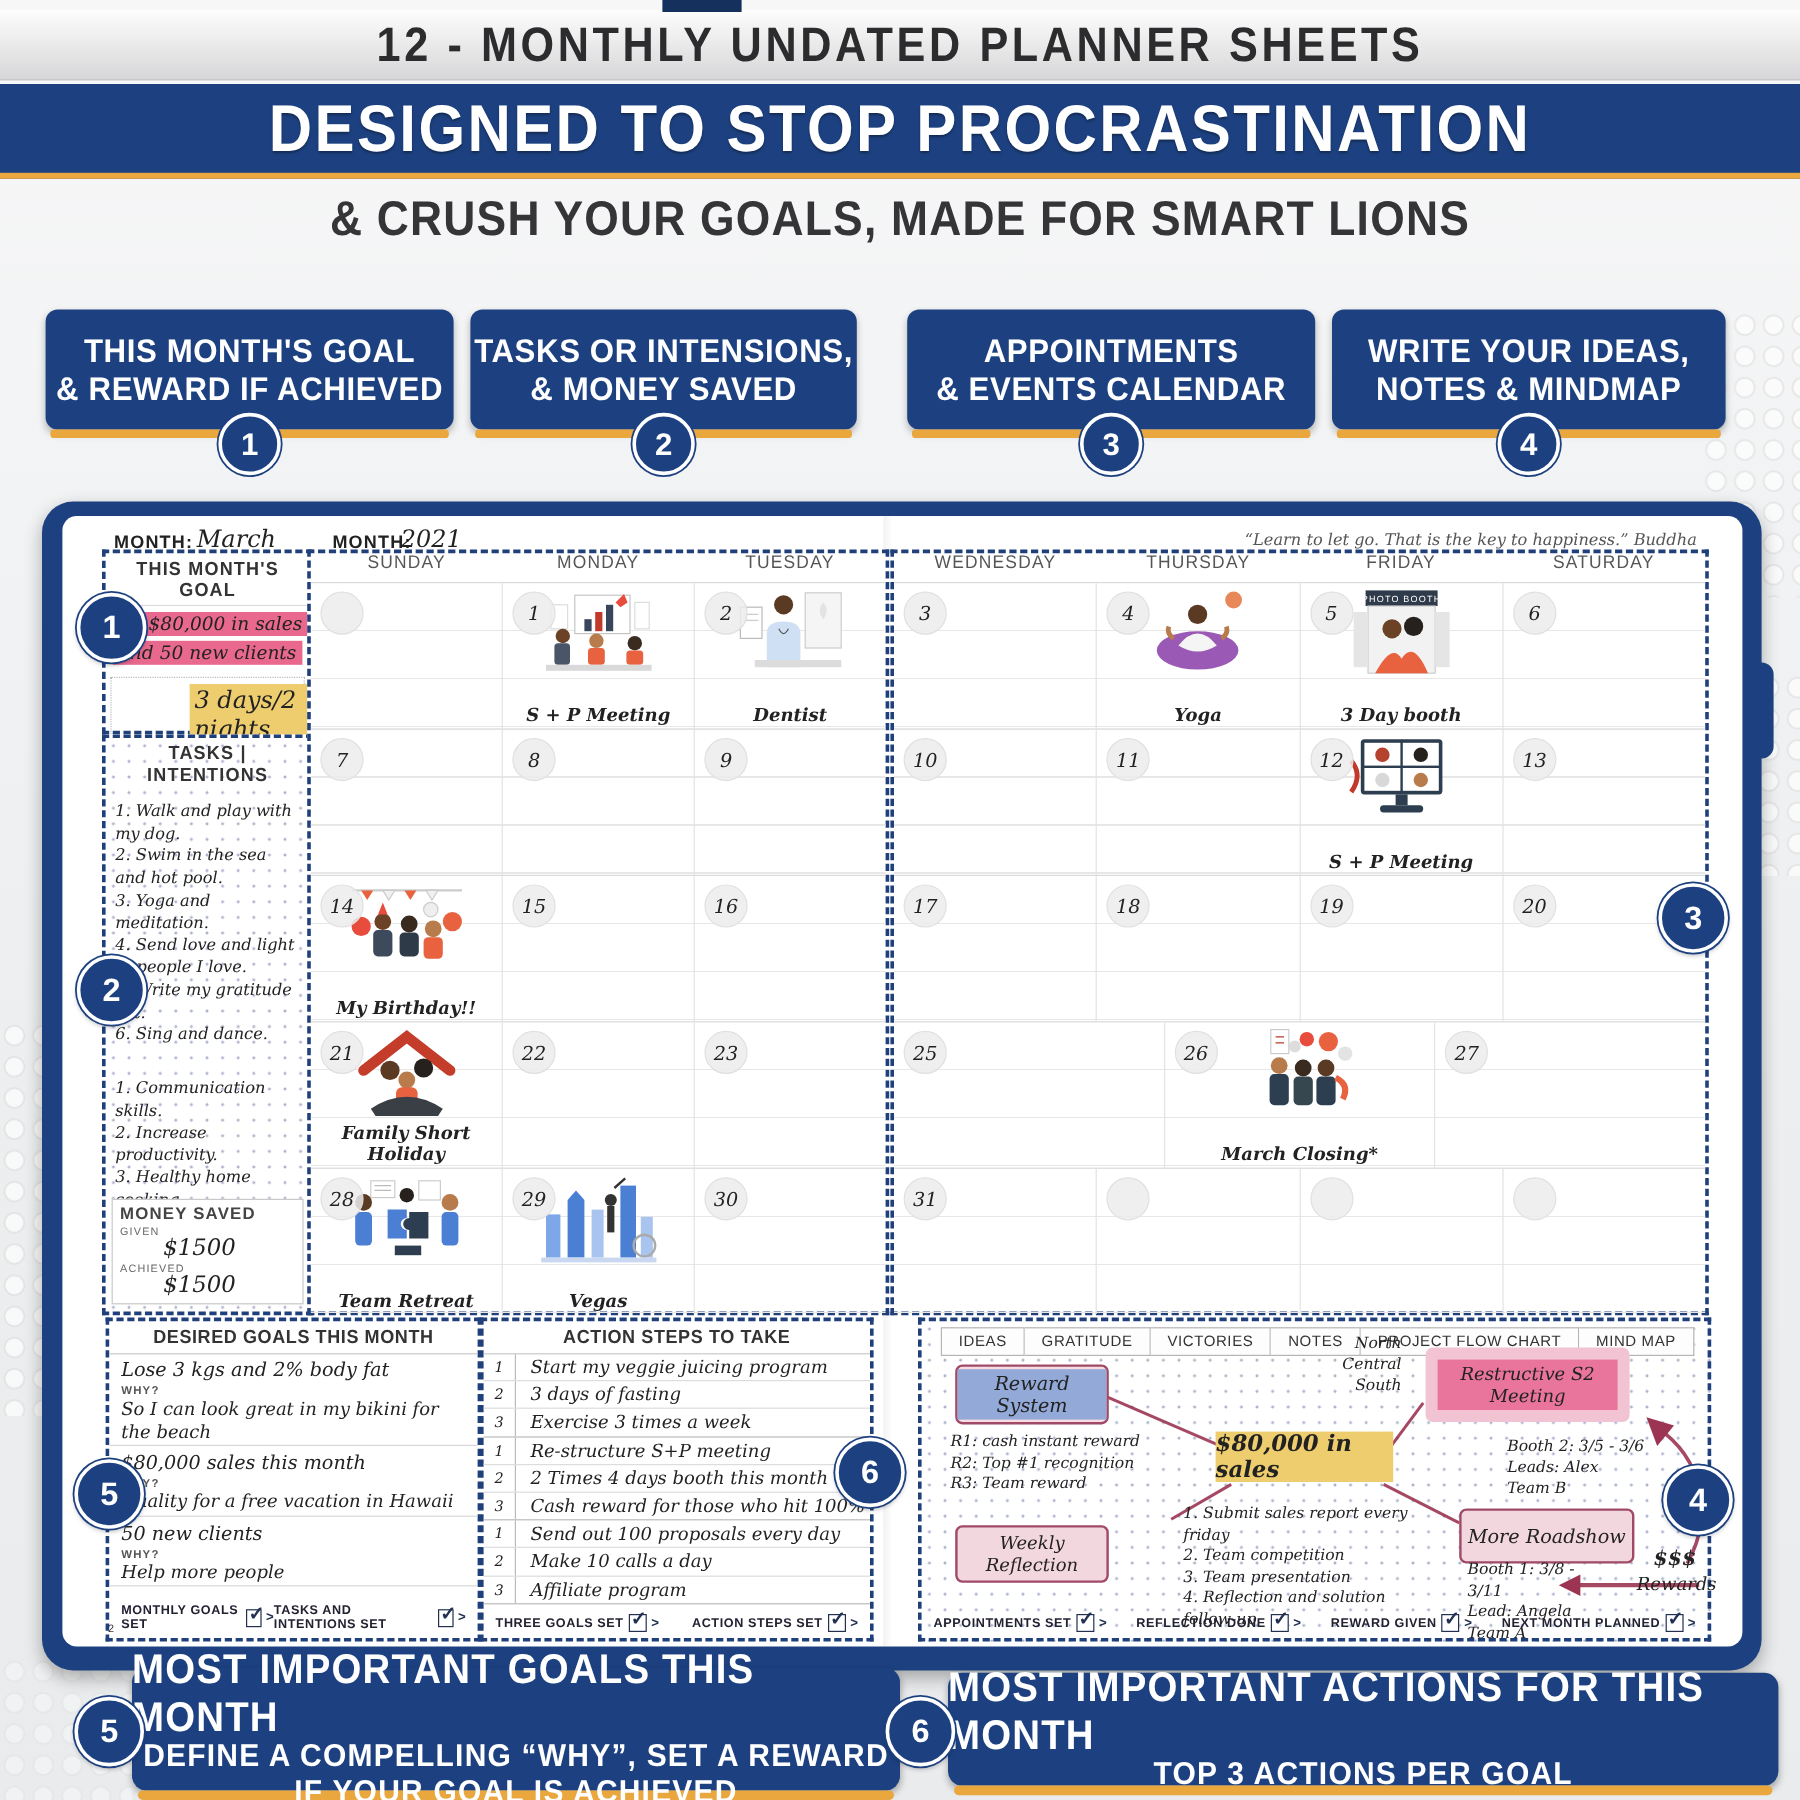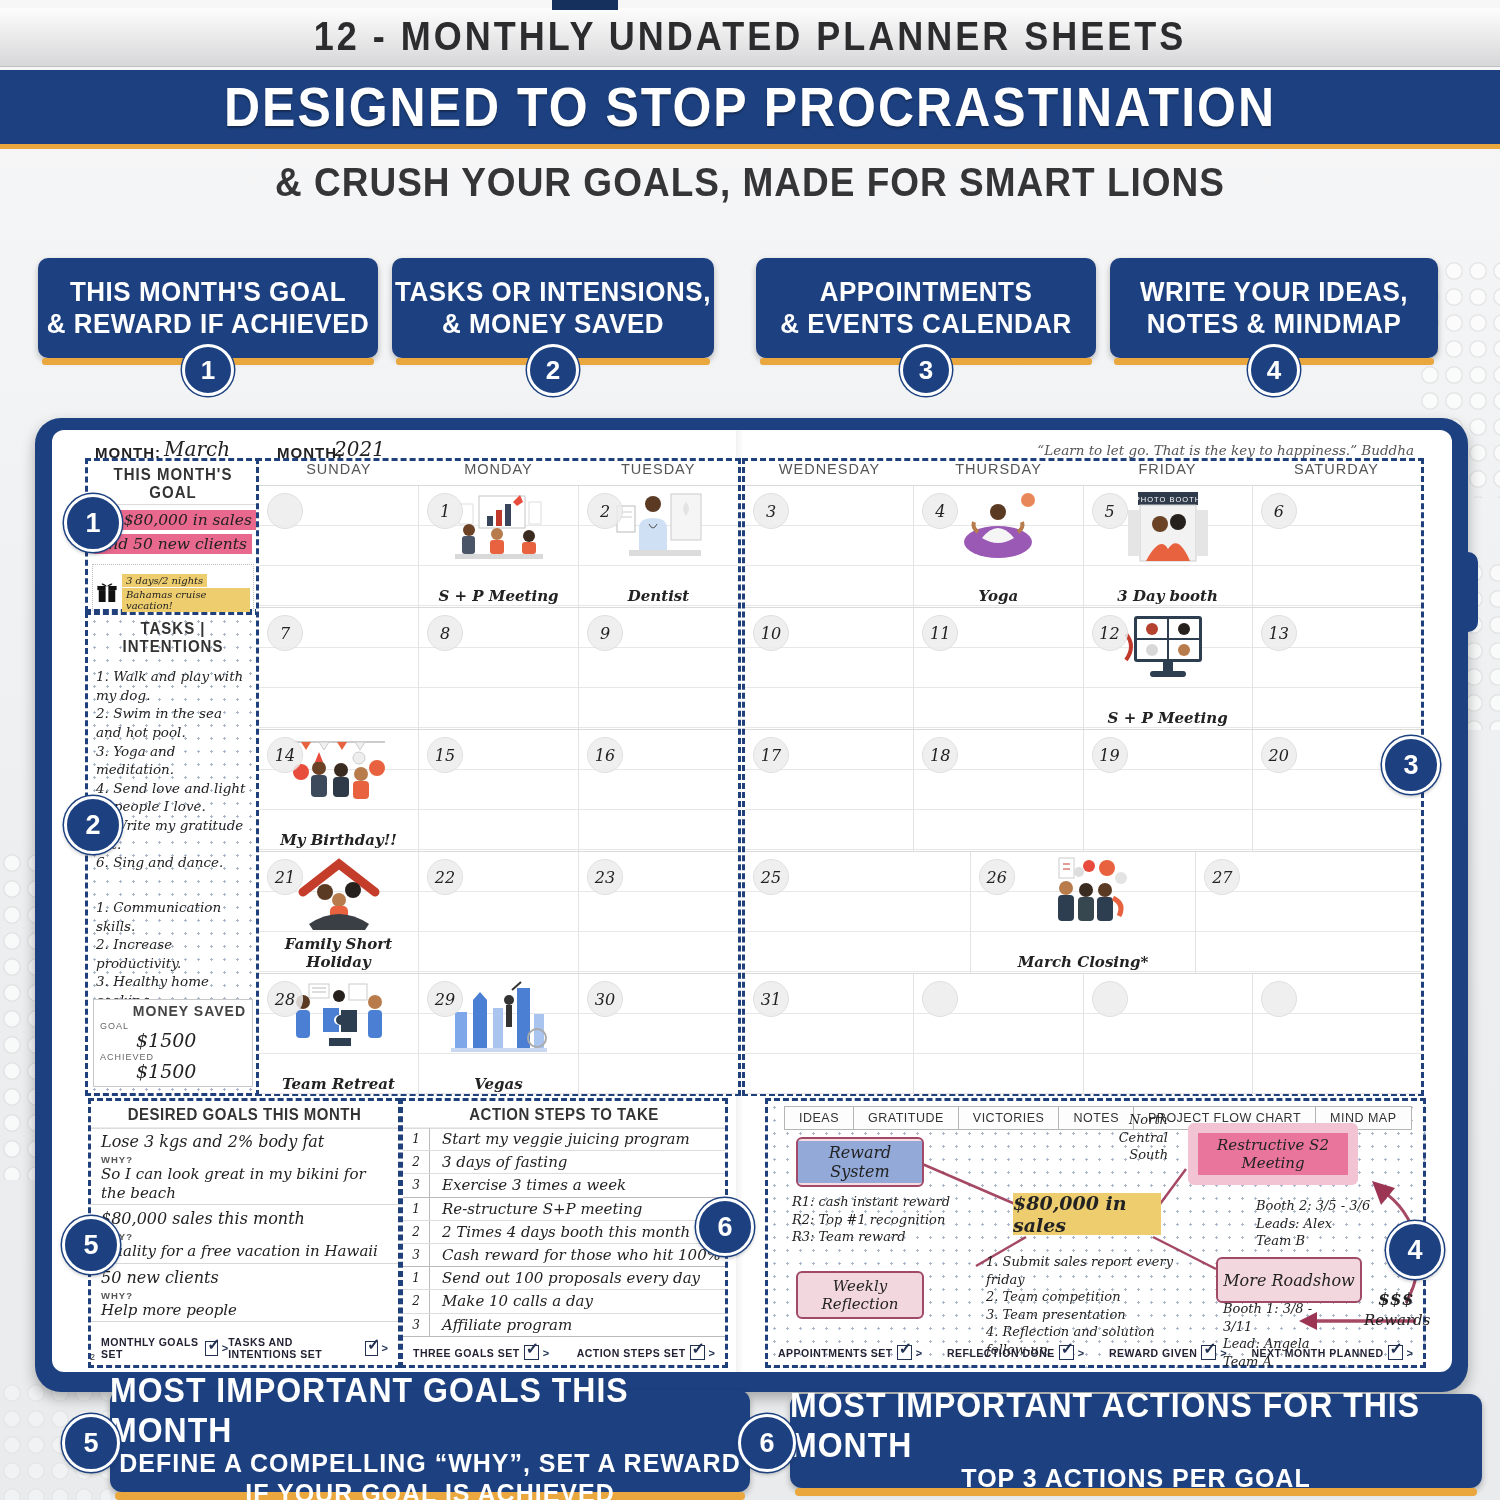--- a/index.html
+++ b/index.html
@@ -37,27 +37,27 @@
   .hand{font-family:"DejaVu Serif",serif;font-style:italic;color:#222;}
   .dashedbox{position:absolute;border:3px dashed #20407c;background:#fff;}
   .dotted-bg{background-image:radial-gradient(#aab5ca 1.1px,transparent 1.4px);background-size:13px 13px;background-color:#fff;}
   
   .ph-label{position:absolute;font-size:15px;font-weight:bold;color:#222;letter-spacing:1px;}
   .ph-value{position:absolute;font-size:20px;border-bottom:1px solid #ddd;min-width:90px;}
   .quote{position:absolute;left:900px;top:12px;width:462px;text-align:right;font-size:13.5px;color:#555;}
   
   .goal-title{font-size:15px;letter-spacing:1px;color:#333;text-align:center;padding:5px 0 3px;border-bottom:1px solid #ddd;font-weight:bold;transform:scaleY(1.05);}
   .hl-pink{background:#e8688e;display:inline-block;padding:1px 5px;font-size:15.5px;margin:2px 0;}
-  .hl-yellow{background:#eecd6f;display:inline-block;padding:1px 4px;font-size:10px;}
+  .hl-yellow{background:#eecd6f;display:inline-block;padding:1px 4px;font-size:20px;margin-left:36px;}
   .reward-area{margin:8px 4px 0;border:1px dotted #bbb;padding:5px 3px;display:flex;align-items:center;gap:4px;}
   .gift{width:22px;height:24px;flex:none;}
   
   .task-line{font-size:13.5px;line-height:1.38;}
   .money{position:absolute;left:5px;right:5px;bottom:6px;background:#fff;border:1.5px solid #c9c9c9;padding:3px 6px 5px;}
-  .money .mt{font-size:14px;letter-spacing:1px;color:#444;text-align:right;font-weight:bold;}
+  .money .mt{font-size:14px;letter-spacing:1px;color:#444;text-align:left;font-weight:bold;}
   .money .lab{font-size:9px;color:#666;letter-spacing:1px;margin-top:2px;}
   .money .val{font-size:19px;margin-left:36px;line-height:1;}
   
   .cal-head{display:flex;height:24px;}
   .cal-head-cell{flex:1;text-align:center;font-size:14.5px;color:#555;letter-spacing:1px;transform:scaleY(1.05);}
   .cal-row{display:flex;height:121px;border-top:1px solid #dadada;position:relative;
            background:repeating-linear-gradient(to bottom,transparent 0,transparent 39px,#e7e7e7 39px,#e7e7e7 40px);}
   .cal-cell{flex:1;position:relative;border-left:1px solid #e3e3e3;}
   .cal-cell:first-child{border-left:none;}
   .day-circle{position:absolute;top:7px;left:8px;width:34px;height:34px;border-radius:50%;background:rgba(236,236,236,.85);
@@ -190,21 +190,21 @@
         </div>
       <div id="tasks-list2" class="hand" style="padding:26px 8px 0;">
           <div class="task-line">1. Communication skills.</div>
           <div class="task-line">2. Increase productivity.</div>
           <div class="task-line">3. Healthy home cooking.</div>
           <div class="task-line">4. Intermittent fasting.</div>
           <div class="task-line">5. Dr. Mercola Article.</div>
         </div>
       <div class="money">
         <div class="mt">MONEY SAVED</div>
-        <div class="lab">GOAL</div>
+        <div class="lab">GIVEN</div>
         <div class="val hand">$1500</div>
         <div class="lab">ACHIEVED</div>
         <div class="val hand">$1500</div>
       </div>
     </div>
 
     <div id="cal-left" class="dashedbox" style="left:204px;top:28px;width:479px;height:632px;">
         <div class="cal-head">
           <div class="cal-head-cell">SUNDAY</div>
           <div class="cal-head-cell">MONDAY</div>

